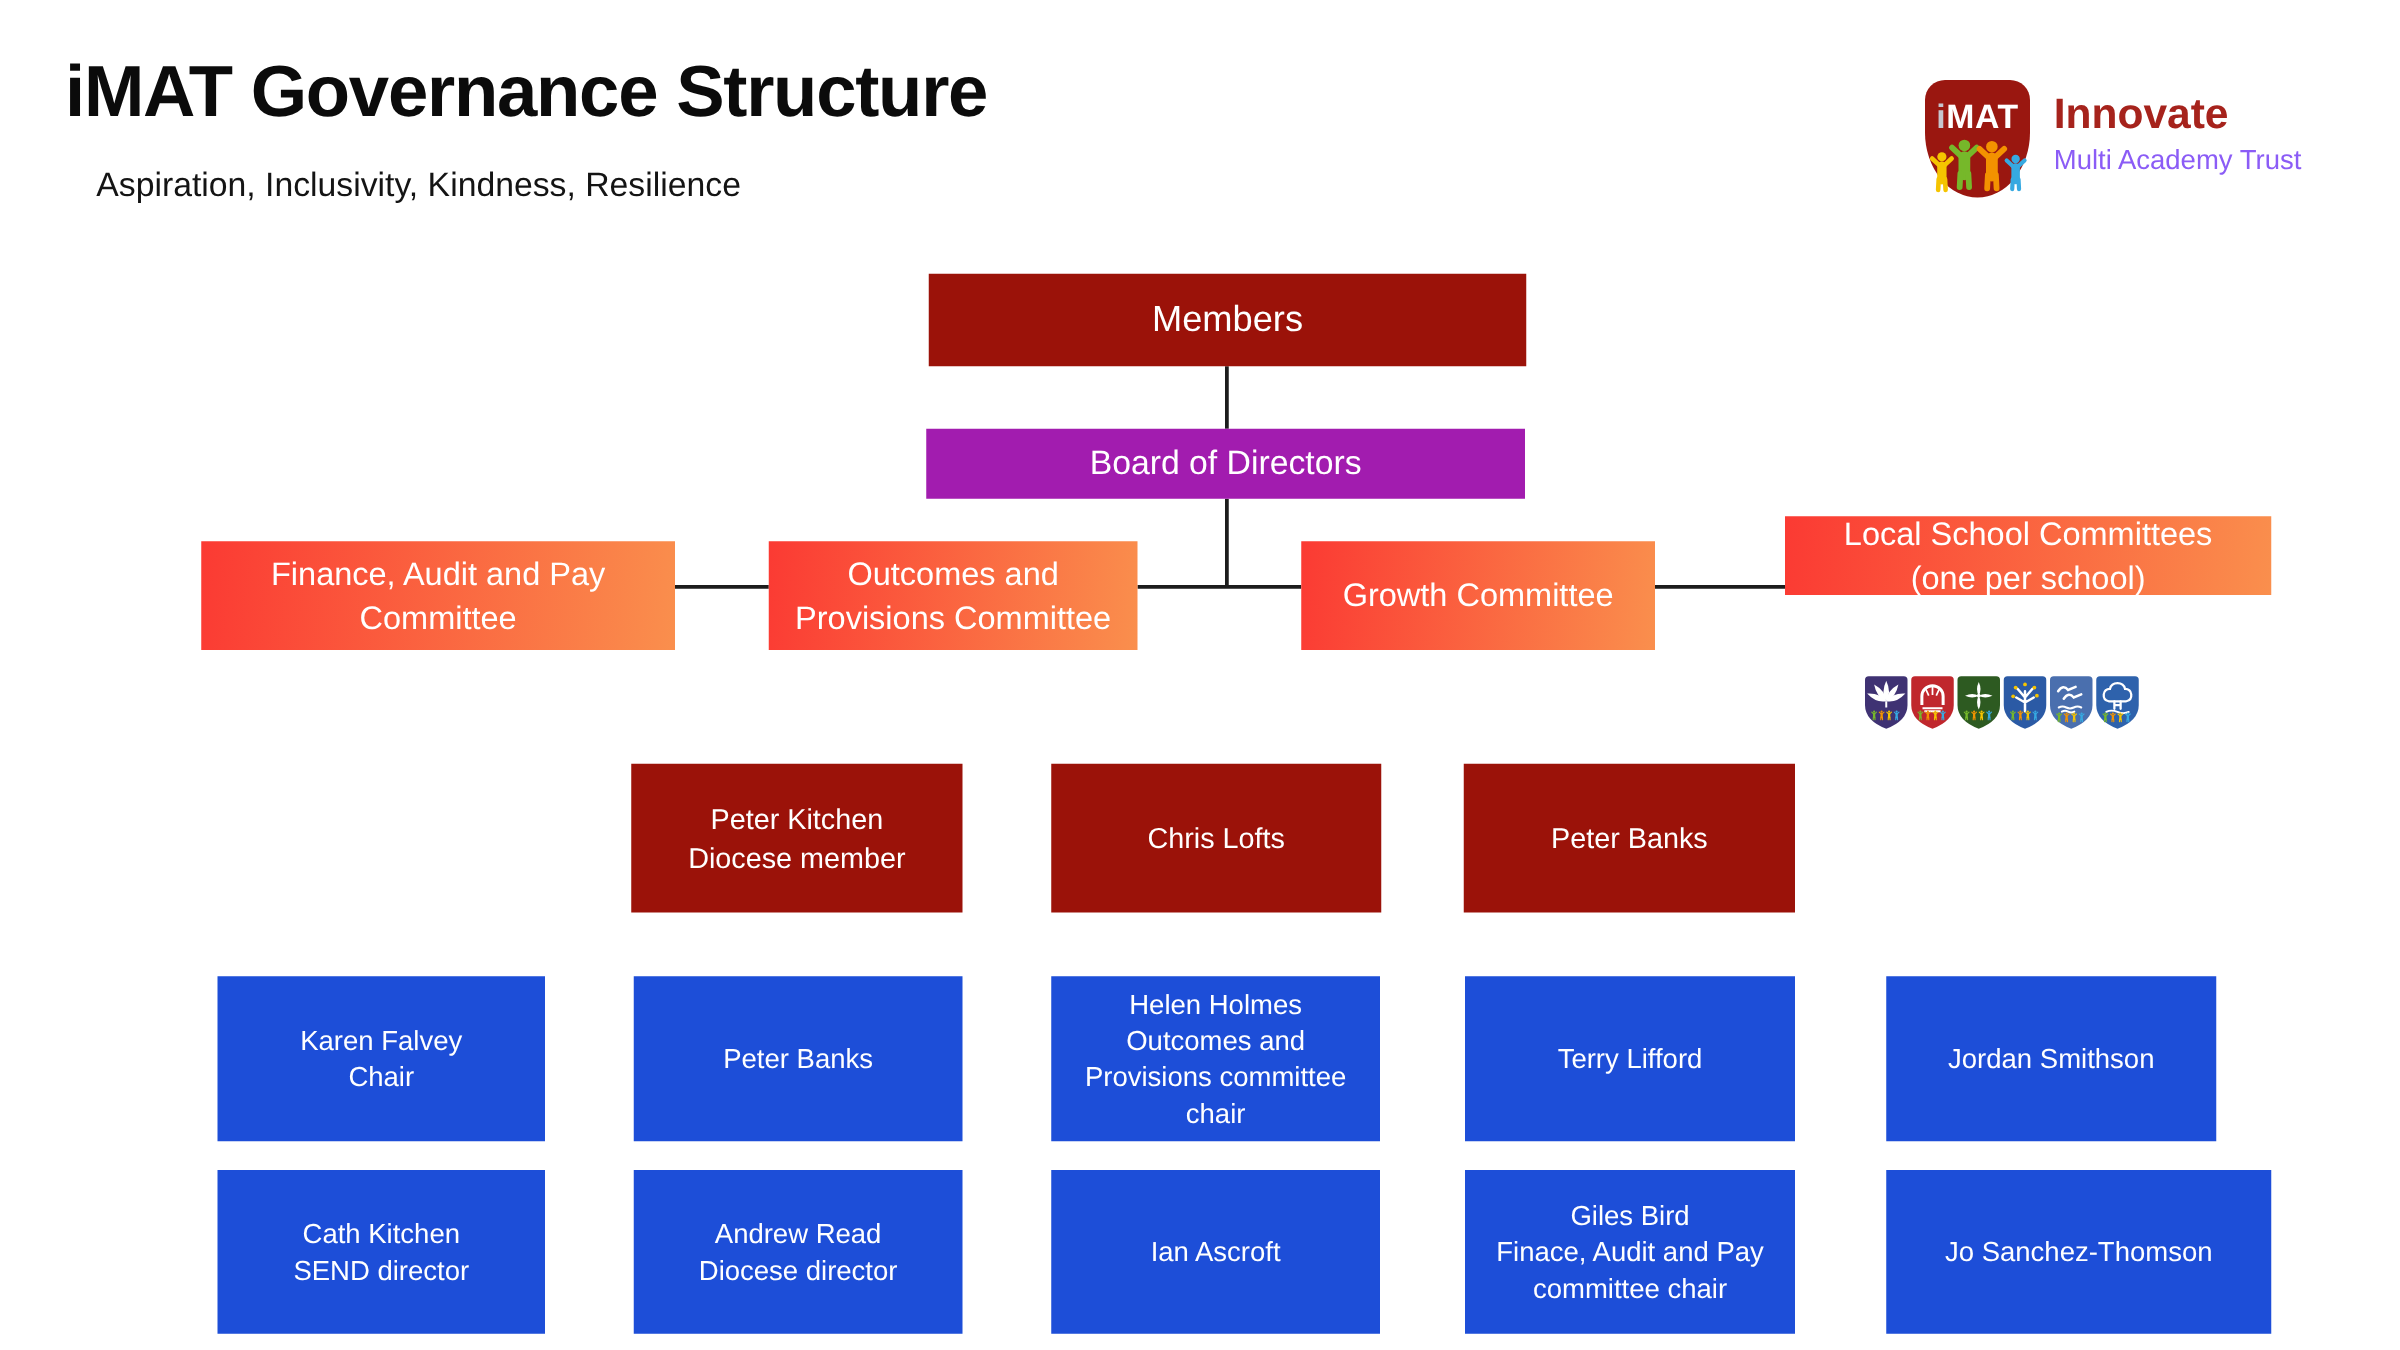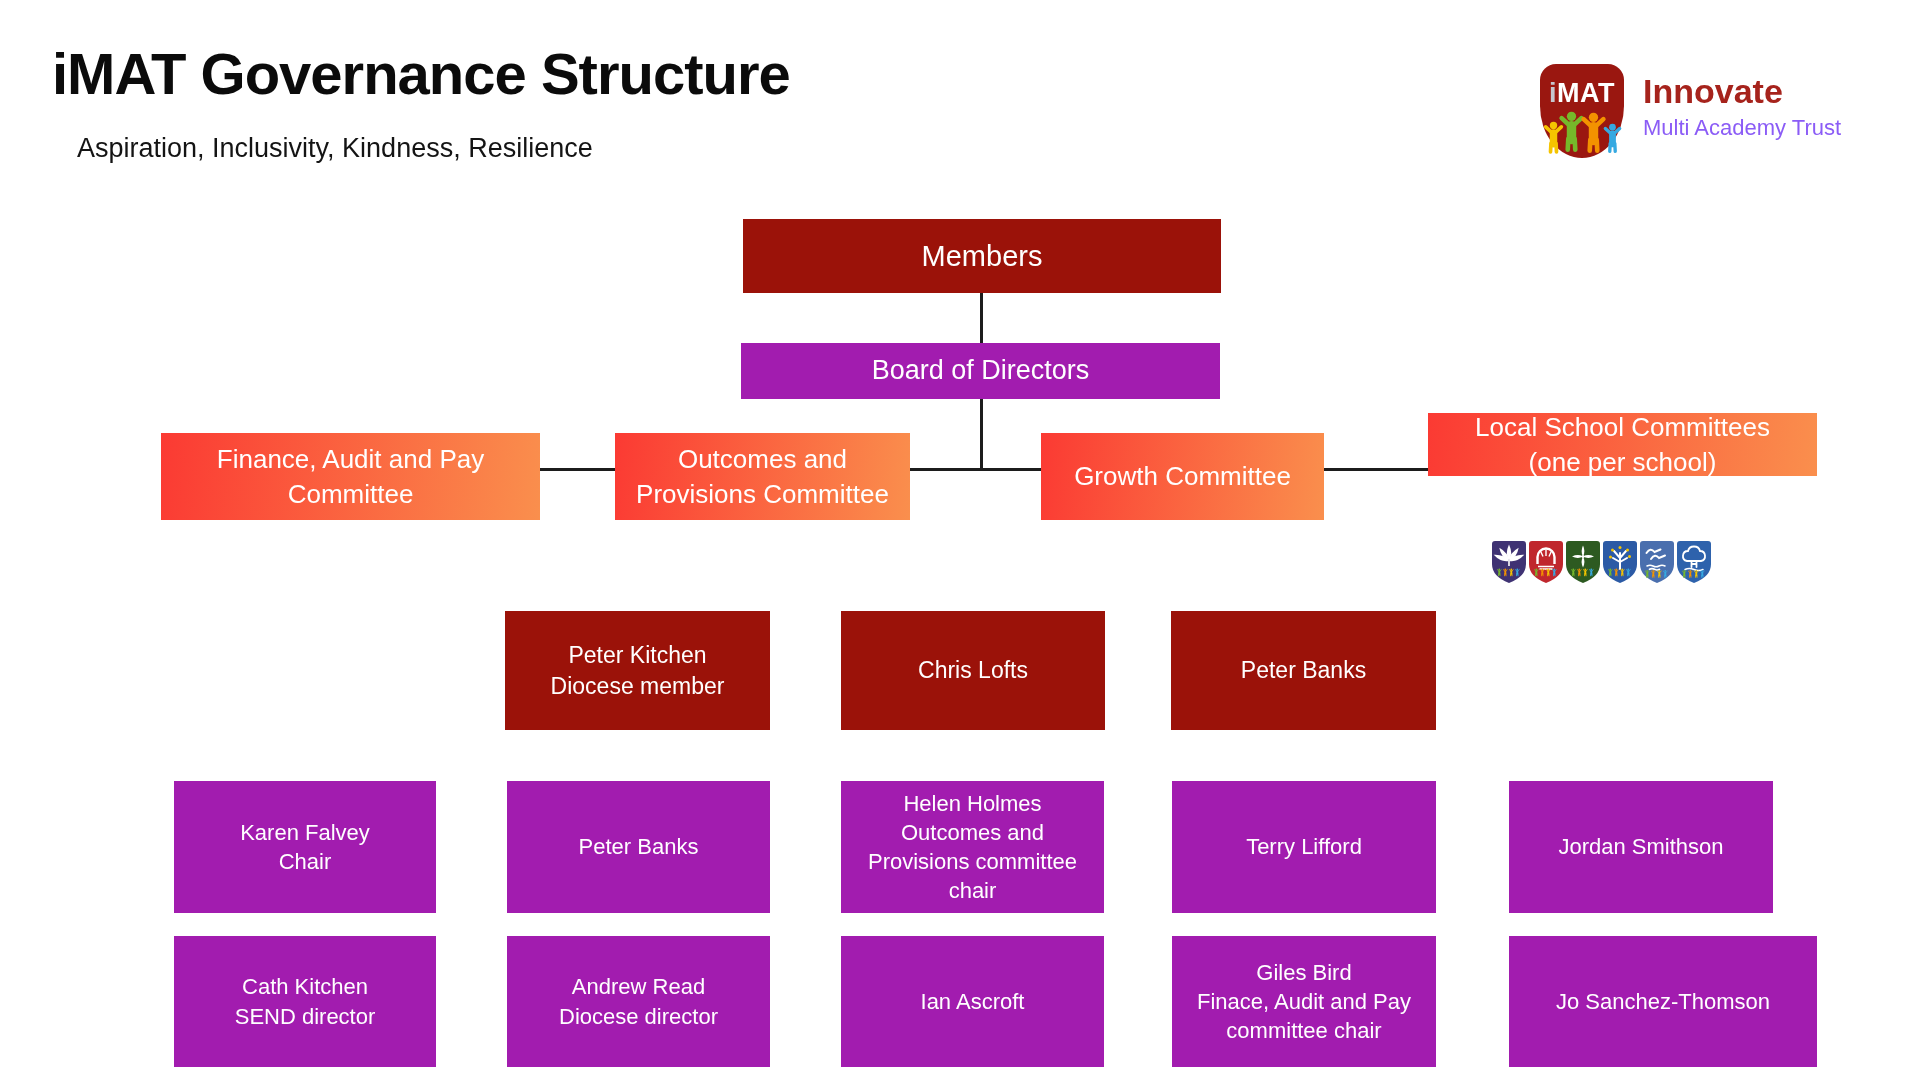--- a/index.html
+++ b/index.html
@@ -28,21 +28,21 @@
   .brand{position:absolute;left:1643px;top:74px;}
   .brand-name{font-size:34px;font-weight:bold;line-height:1.05;}
   .brand-sub{font-size:22px;margin-top:5px;}
   
   .node{
     position:absolute;display:flex;align-items:center;justify-content:center;
     color:#ffffff;text-align:center;
   }
   .node .lbl{white-space:pre-line;line-height:1.32;padding:0 10px;}
   .dark{background:#9b1209;}
-  .sal{background:#a21caf;}
+  .sal{background:#1d4ed8;}
   .board{background:#a21caf;}
   .grad{background:linear-gradient(97deg,#fb3a33 0%,#fa8f4d 100%);}
   .fz29{font-size:29px;} .fz27{font-size:27px;} .fz26{font-size:26px;}
   .fz23{font-size:23px;} .fz22{font-size:22px;}
   
   .line{position:absolute;background:#1c1c1c;}
   
   .crest-row{position:absolute;left:1492px;top:541px;display:flex;gap:3px;}
   .crest{width:34px;height:42px;overflow:visible;}
   .p-yellow{color:#f5c400;} .p-green{color:#76b82a;}

